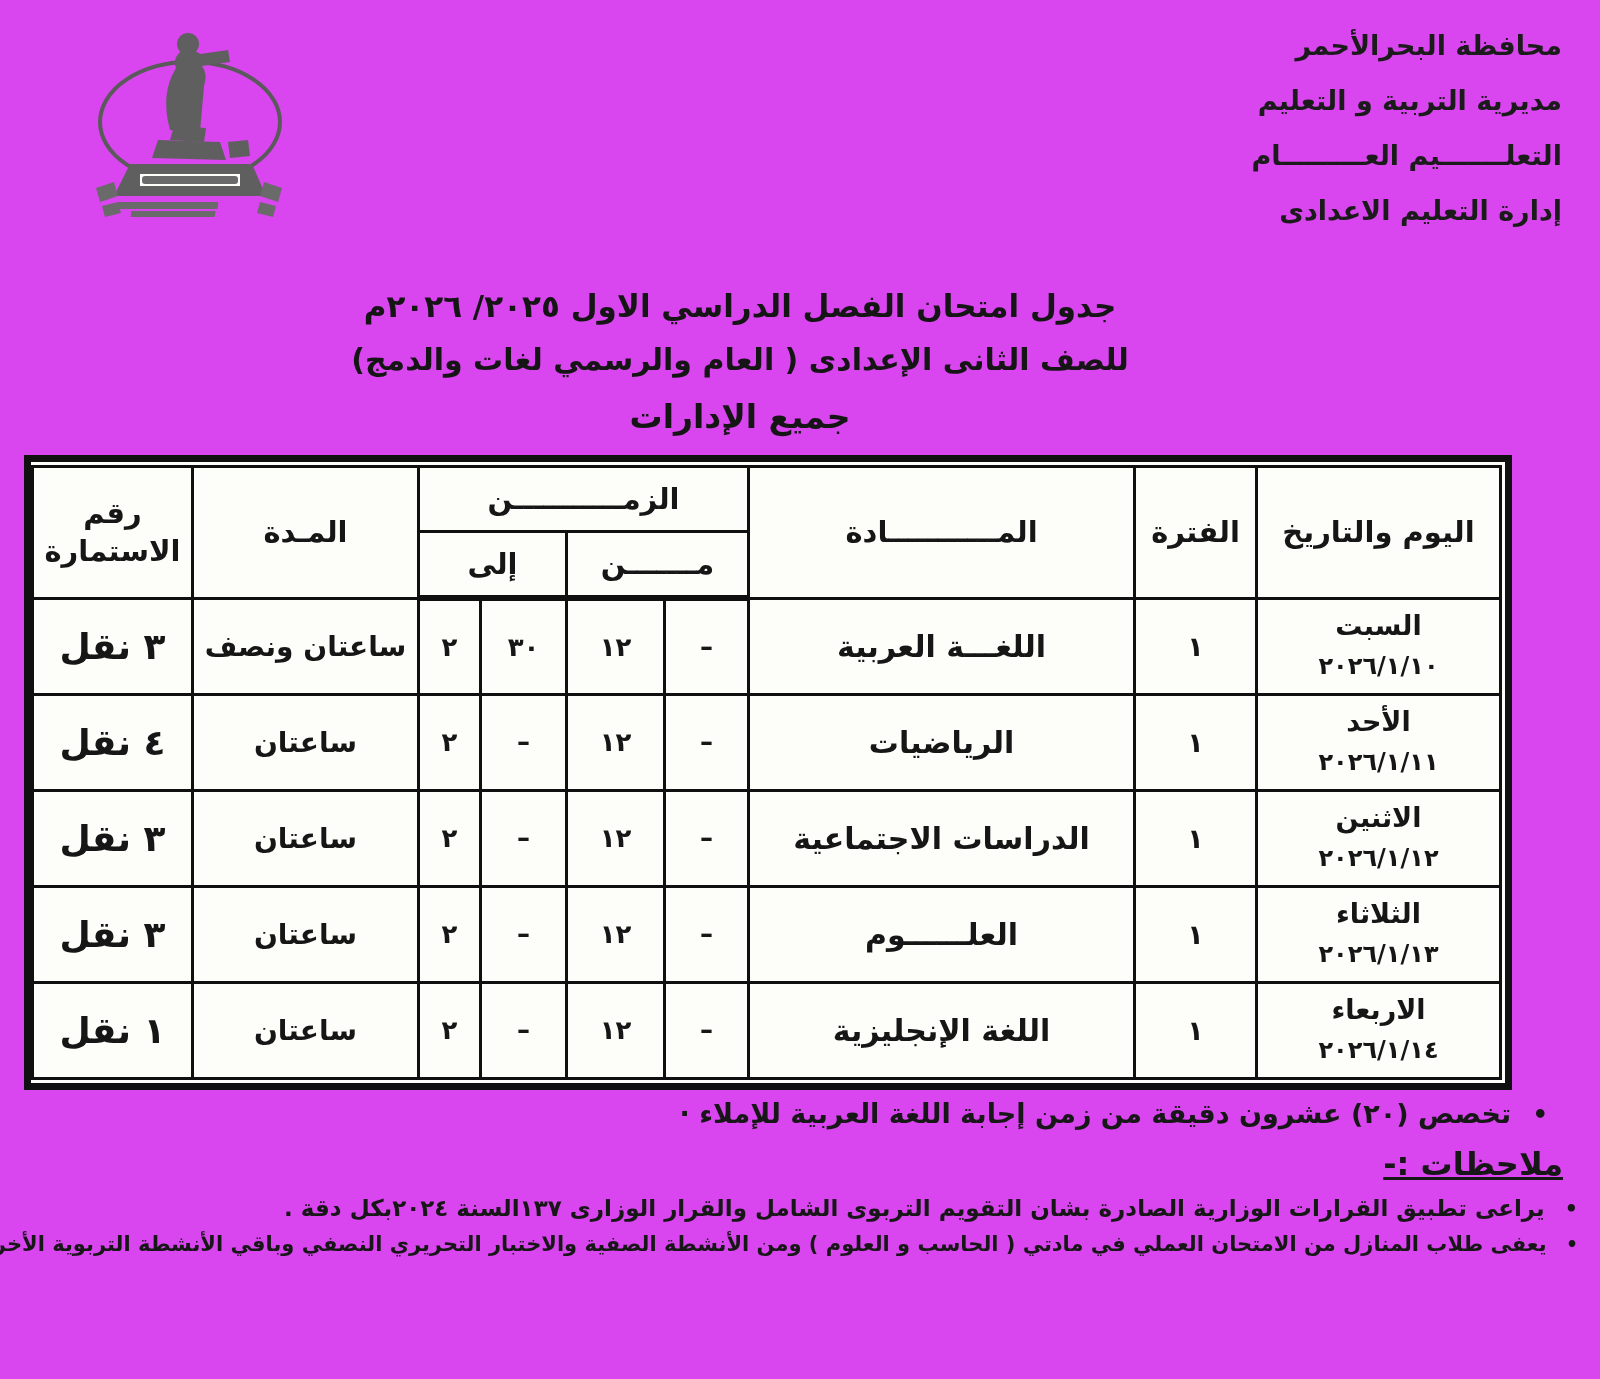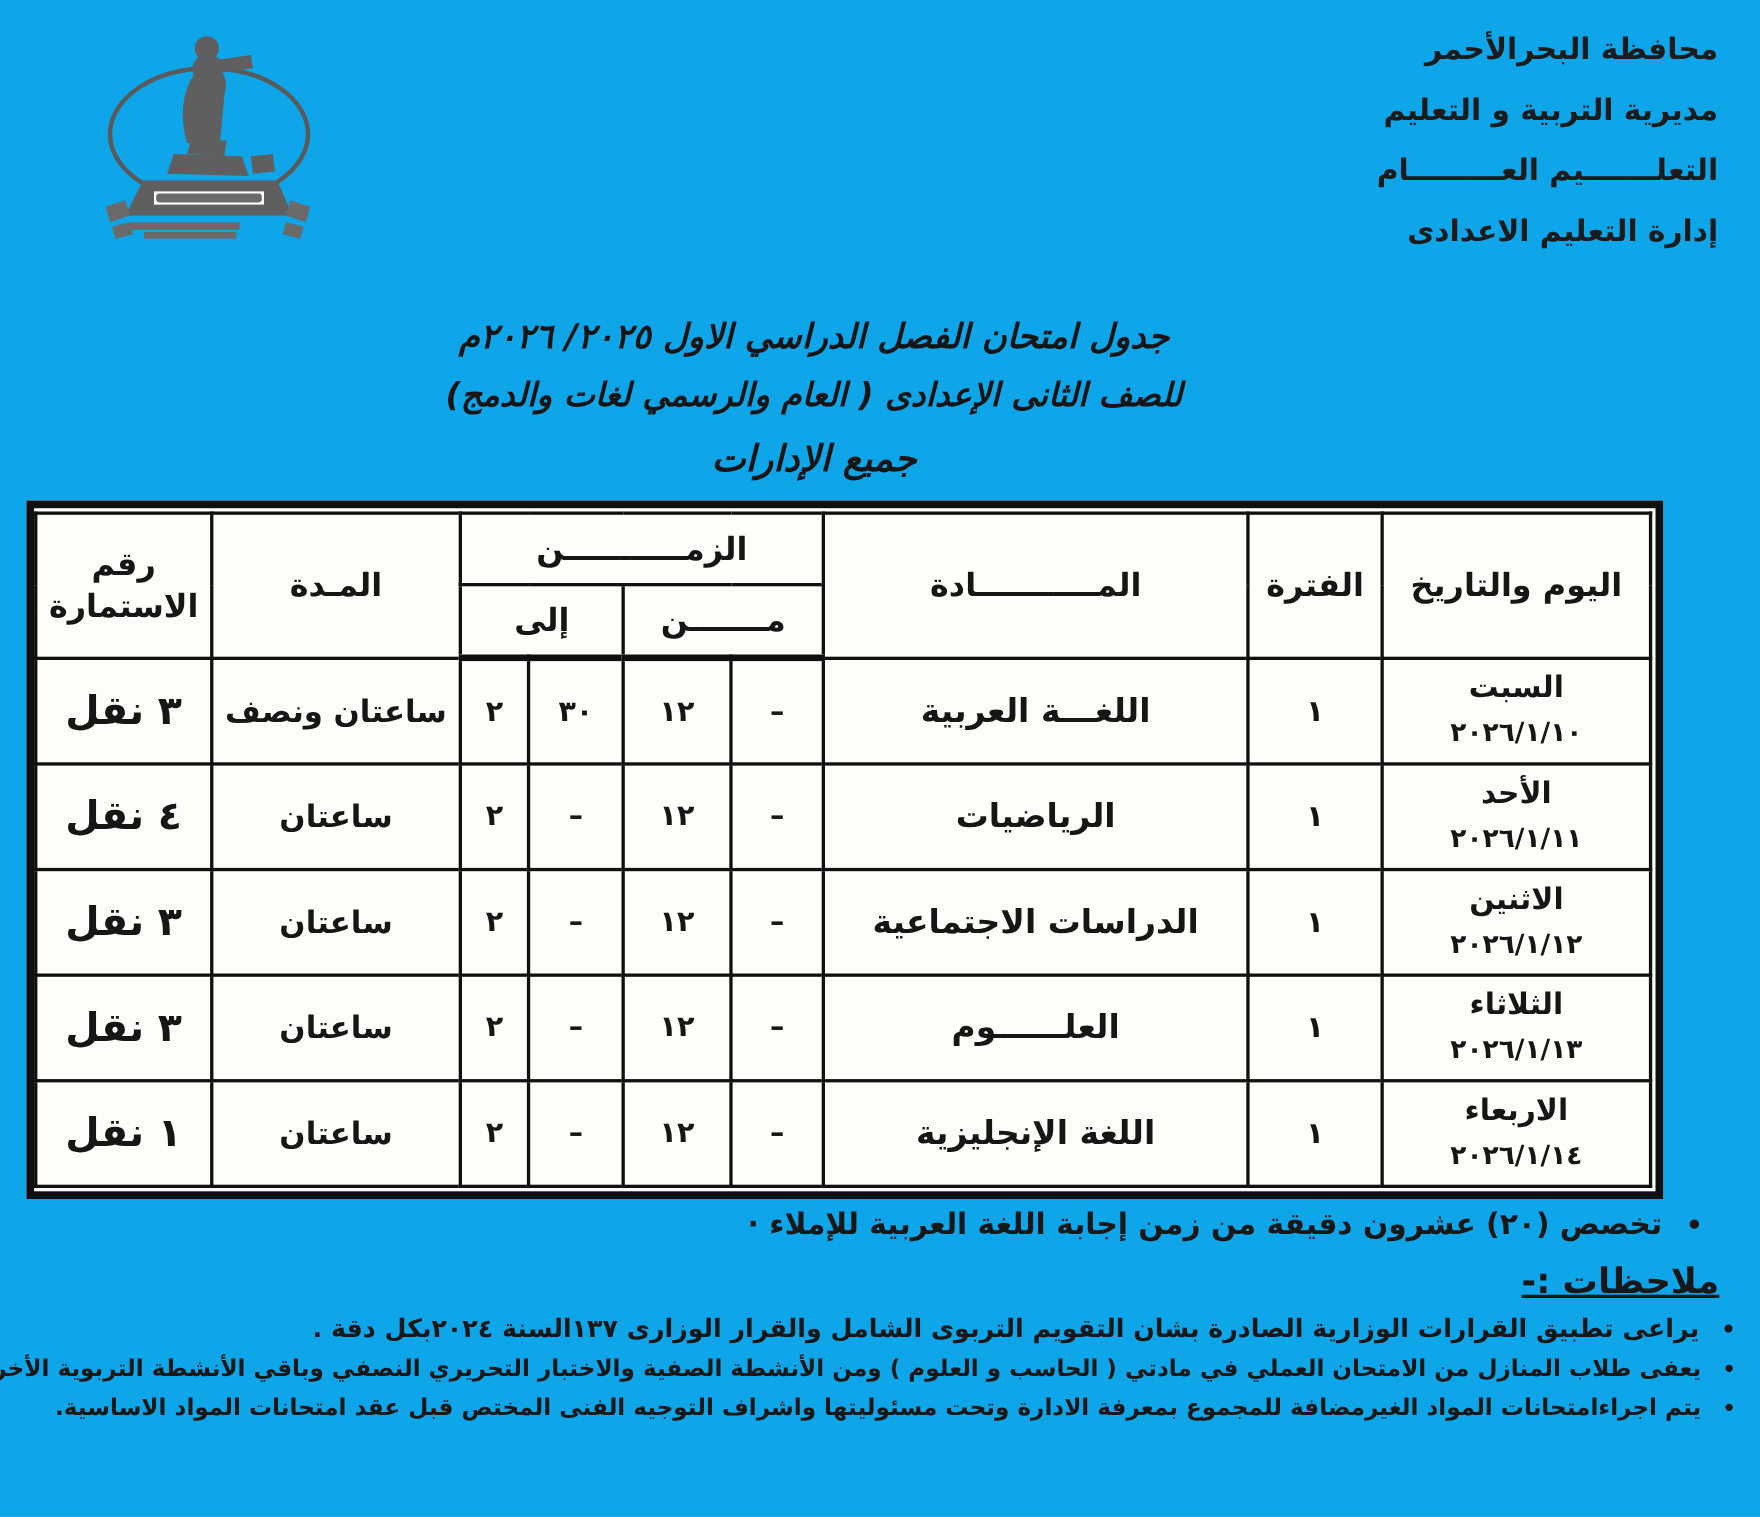--- a/index.html
+++ b/index.html
@@ -5,21 +5,21 @@
   html,body{margin:0;padding:0;}
   body{
     background:#e8e8e6;
     font-family:"DejaVu Sans", sans-serif;
   }
   .page{
     position:relative;
     width:1600px;
     height:1379px;
     margin:0 auto;
-    background:#0ea5e9;
+    background:#d946ef;
     color:#161616;
     overflow:hidden;
     direction:rtl;
   }
 
   
   .org-block{
     position:absolute;
     top:18px;
     right:38px;
@@ -39,21 +39,20 @@
 
   
   .title-block{
     position:absolute;
     top:288px;
     left:0;
     width:1480px;
     text-align:center;
     font-weight:bold;
     color:#151515;
-    font-style:italic;
   }
   .title-line1{font-size:31px;margin:0 0 18px 0;}
   .title-line2{font-size:30px;margin:0 0 20px 0;}
   .title-line3{font-size:33px;margin:0;}
 
   
   .table-wrap{
     position:absolute;
     top:455px;
     right:88px;
@@ -285,19 +284,15 @@
       <span class="notes-heading">ملاحظات :-</span>
     </div>
     <div class="note-item">
       <span class="bullet">•</span>
       <span>يراعى تطبيق القرارات الوزارية الصادرة بشان التقويم التربوى الشامل والقرار الوزارى ١٣٧السنة ٢٠٢٤بكل دقة .</span>
     </div>
     <div class="note-item small">
       <span class="bullet">•</span>
       <span>يعفى طلاب المنازل من الامتحان العملي في مادتي ( الحاسب و العلوم ) ومن الأنشطة الصفية والاختبار التحريري النصفي وباقي الأنشطة التربوية الأخرى ·</span>
     </div>
-    <div class="note-item small">
-      <span class="bullet">•</span>
-      <span>يتم اجراءامتحانات المواد الغيرمضافة للمجموع بمعرفة الادارة وتحت مسئوليتها واشراف التوجيه الفنى المختص قبل عقد امتحانات المواد الاساسية.</span>
-    </div>
   </div>
 
 </div>
 
 </body></html>

